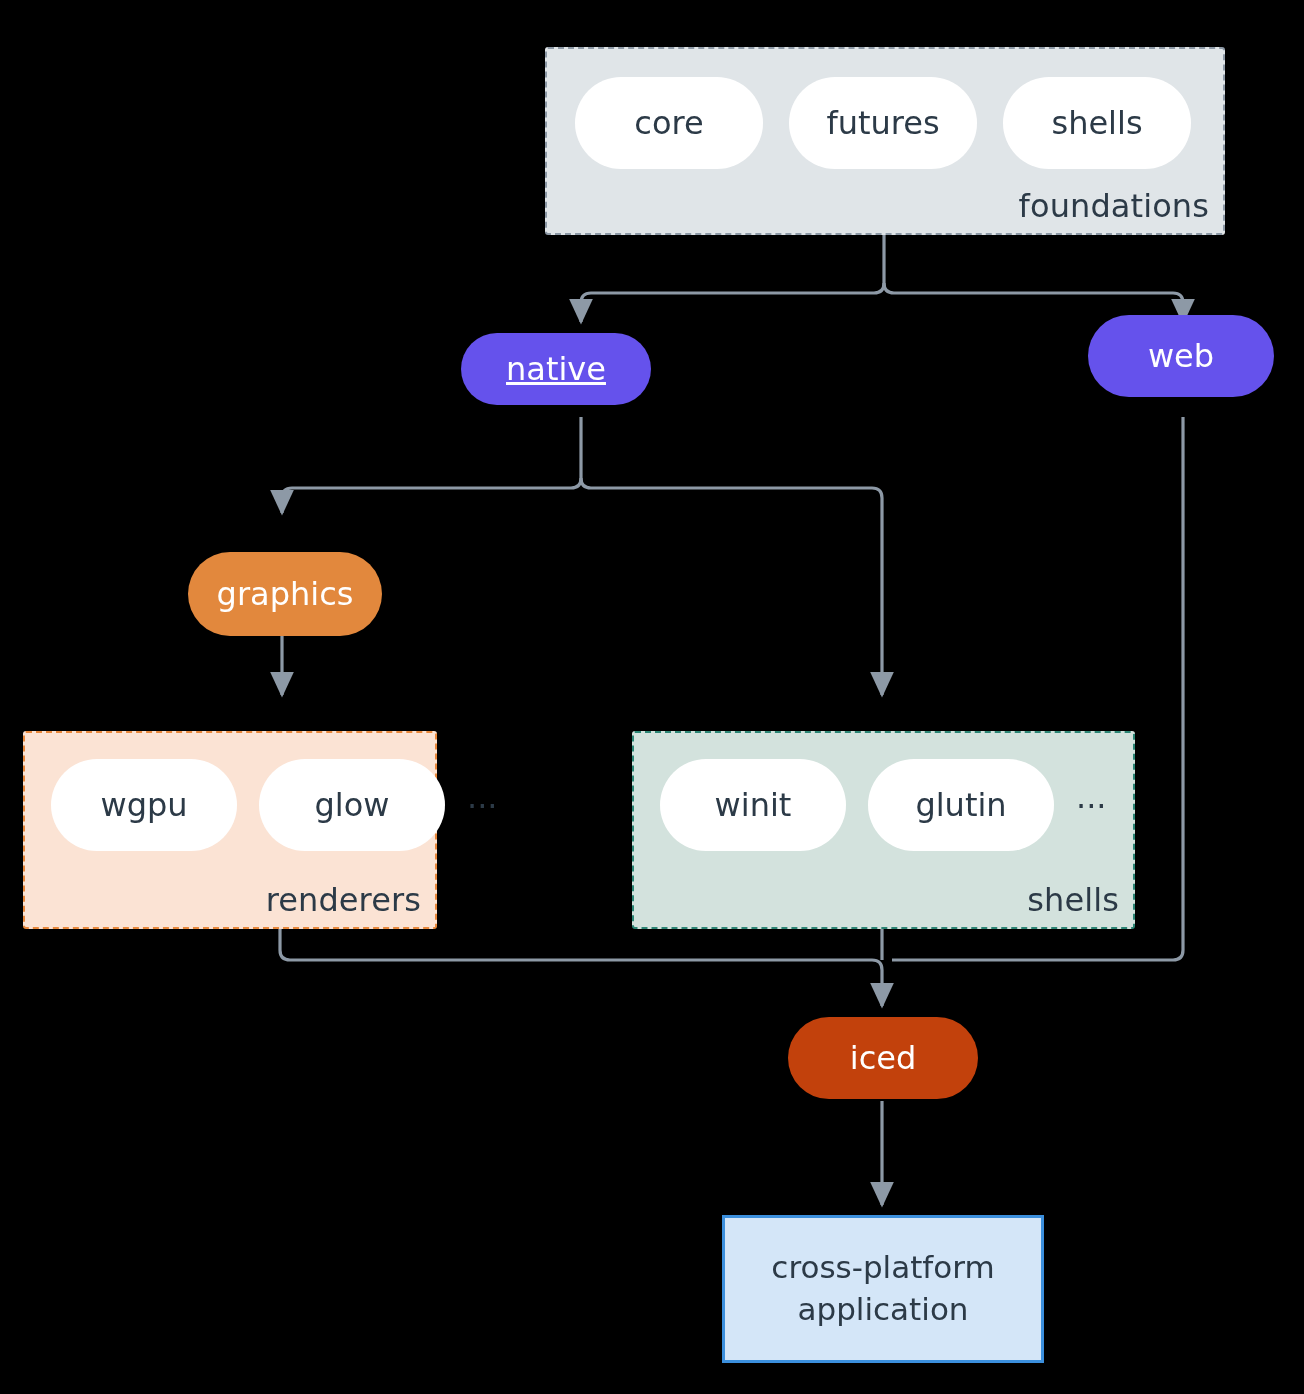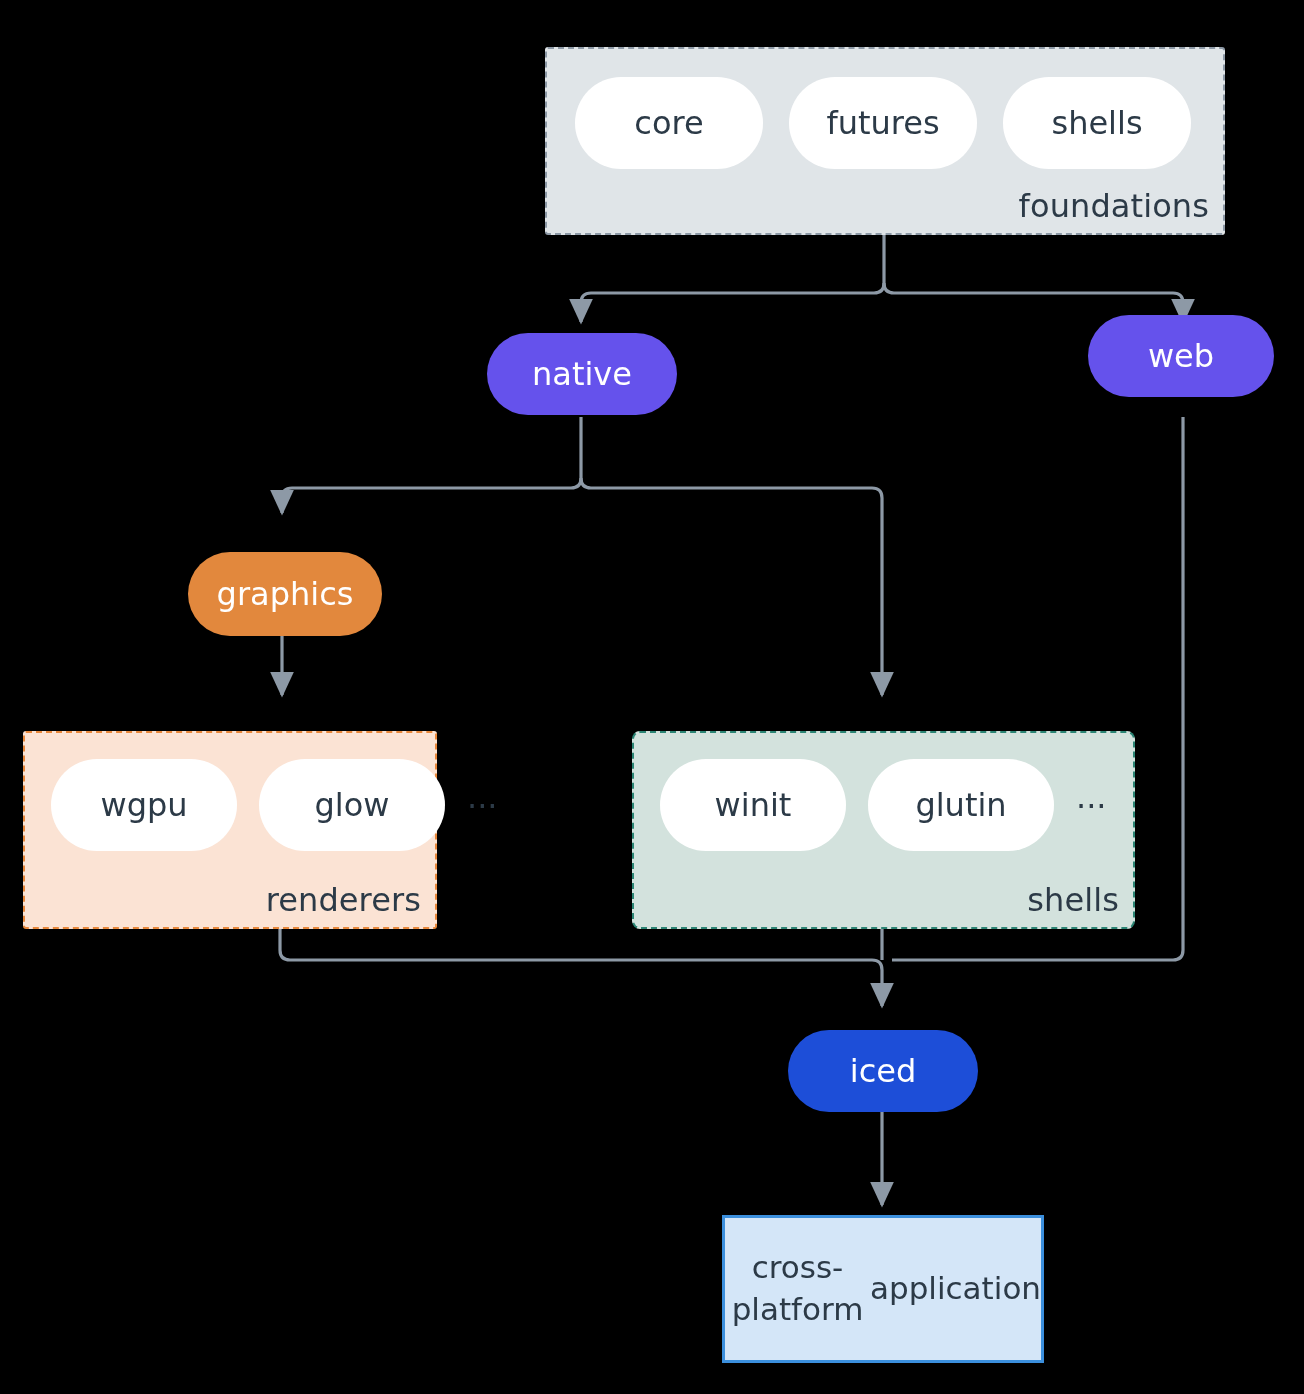--- a/index.html
+++ b/index.html
@@ -87,64 +87,64 @@
     border-radius: 3px;
   }
   
   #cluster-shells {
     left: 632px;
     top: 706px;
     width: 503px;
     height: 198px;
     background: #d3e2dd;
     border: 2px dashed #2b8574;
-    border-radius: 8px;
+    border-radius: 3px;
     padding-left: 20px;
   }
   
   .pill {
     position: absolute;
     border-radius: 60px;
     display: flex;
     align-items: center;
     justify-content: center;
     color: #ffffff;
     font-size: 32px;
     box-sizing: border-box;
   }
   #node-native {
-    left: 487px; top: 333px; width: 190px; height: 82px;
+    left: 461px; top: 333px; width: 190px; height: 72px;
     background: #6552ec;
+    text-decoration: underline;
   }
   #node-web {
     left: 1088px; top: 315px; width: 186px; height: 82px;
     background: #6552ec;
   }
   #node-graphics {
     left: 188px; top: 524px; width: 194px; height: 84px;
     background: #e2883d;
     margin-top: 28px;
   }
   #node-iced {
     left: 788px; top: 1017px; width: 190px; height: 82px;
-    background: #1d4ed8;
-    margin-top: 13px;
+    background: #c2410c;
   }
   
   #node-app {
     position: absolute;
     left: 722px;
     top: 1215px;
     width: 322px;
     height: 148px;
     background: #d4e6f8;
     border: 3px solid #3b8fdd;
     box-sizing: border-box;
     display: flex;
-    flex-direction: row;
+    flex-direction: column;
     align-items: center;
     justify-content: center;
     font-size: 31px;
     color: #2c3a47;
     line-height: 1.35;
     text-align: center;
   }
 </style>
 </head>
 <body>

